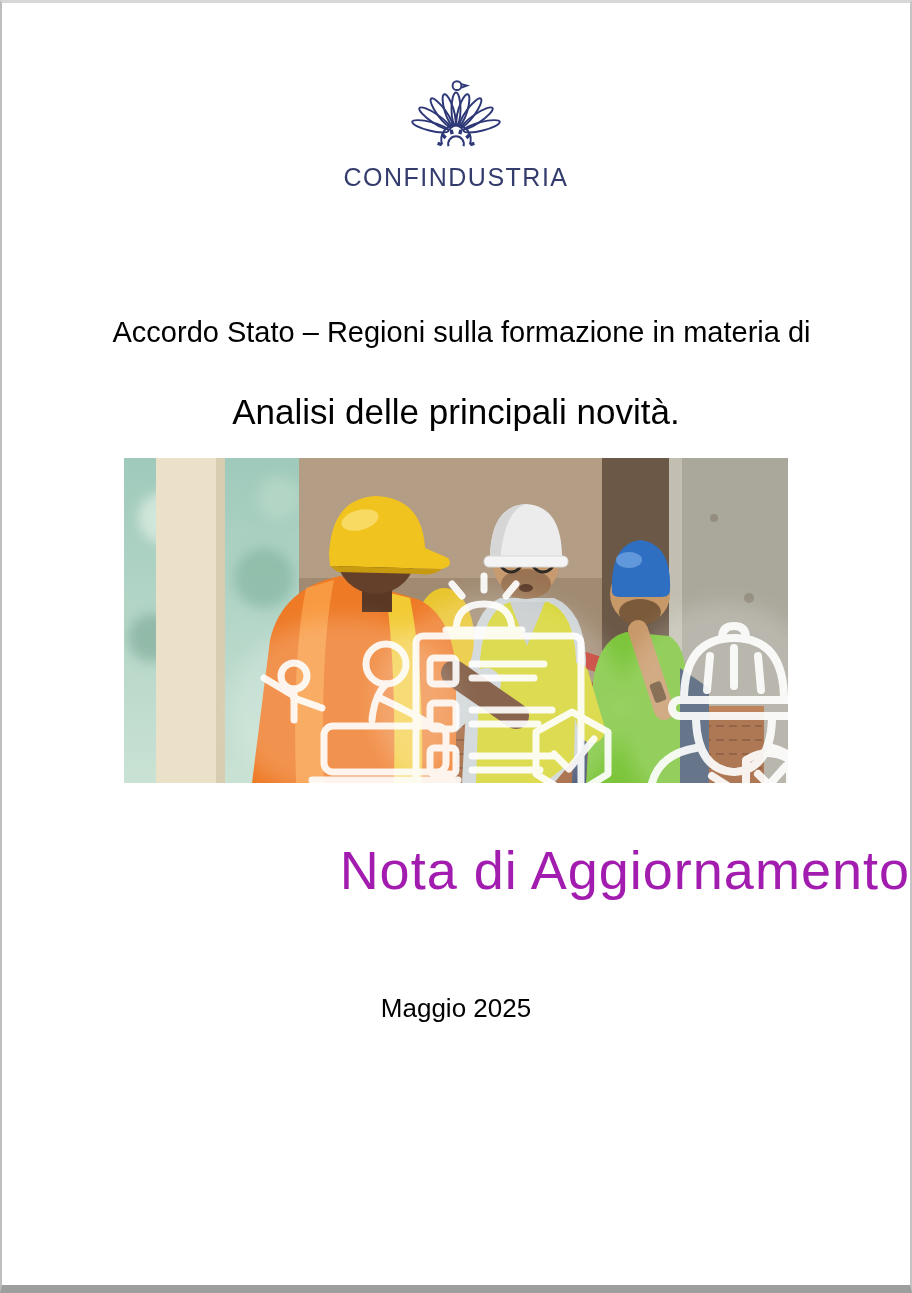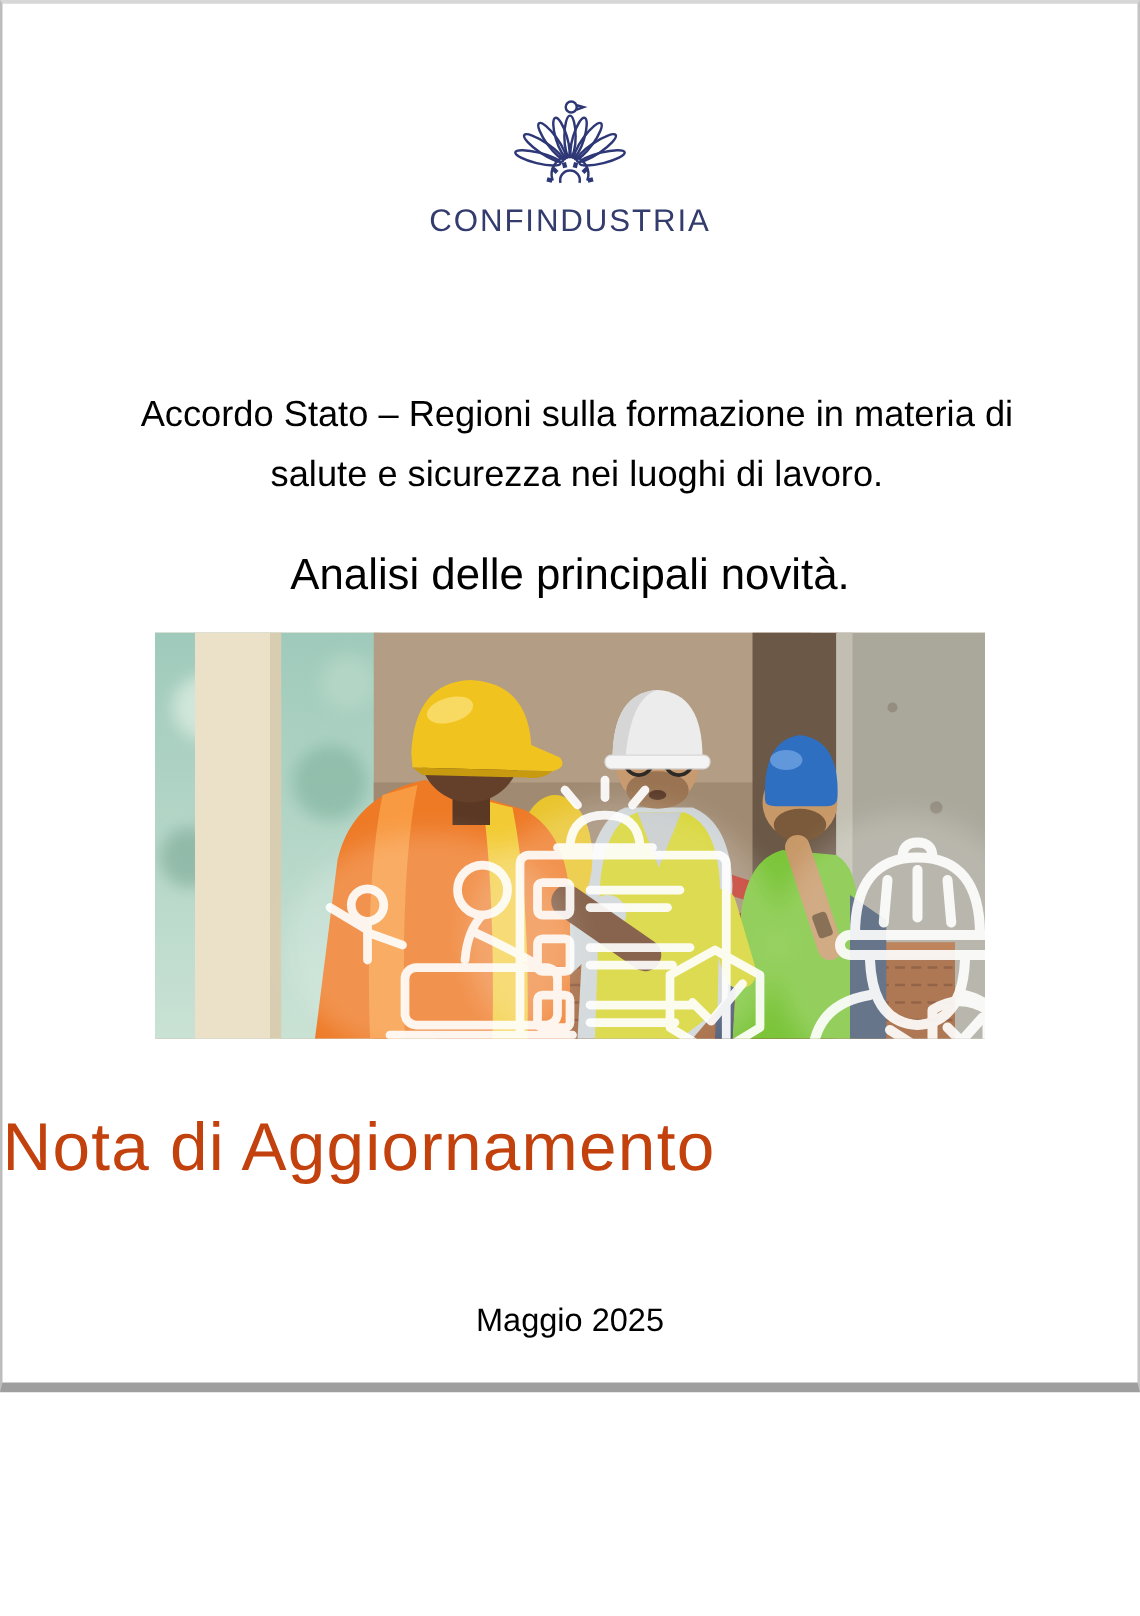--- a/index.html
+++ b/index.html
@@ -1,18 +1,18 @@
 <!DOCTYPE html>
 <html><head>
 <meta charset="utf-8">
 <style>
   html,body{margin:0;padding:0;background:#ffffff;}
   .page{
     position:relative;
-    width:912px;height:1114px;
+    width:912px;height:1293px;
     box-sizing:border-box;
     background:#ffffff;
     border-top:3px solid #d7d7d7;
     border-left:2px solid #bdbdbd;
     border-right:2px solid #c4c4c4;
     border-bottom:8px solid #9e9e9e;
     font-family:"Liberation Sans", sans-serif;
     overflow:hidden;
   }
   .logo-block{
@@ -44,25 +44,25 @@
     font-size:35px;
     font-weight:400;
   }
   .hero{
     margin:26px auto 0 auto;
     width:664px;height:325px;
     display:block;
   }
   .main-heading{
     margin-top:56px;
-    text-align:left;
+    text-align:right;
     font-size:54px;
     font-weight:300;
     letter-spacing:1px;
-    color:#c2410c;
+    color:#a21caf;
   }
   .doc-date{
     margin-top:92px;
     text-align:center;
     font-size:26px;
     color:#010101;
   }
 </style>
 </head>
 <body>
@@ -98,21 +98,20 @@
         <circle cx="51" cy="10" r="4.5"></circle>
         <path d="M55.5,8.5 L61,10 L55.5,12"></path>
       </g>
     </svg>
     <div class="logo-wordmark">CONFINDUSTRIA</div>
   </header>
 
   <section class="title-block">
     <h1 class="doc-title">
       <span>Accordo Stato – Regioni sulla formazione in materia di</span>
-      <span>salute e sicurezza nei luoghi di lavoro.</span>
     </h1>
     <h2 class="doc-subtitle">Analisi delle principali novità.</h2>
   </section>
 
   <svg class="hero" viewBox="0 0 664 325" preserveAspectRatio="none" aria-hidden="true">
     <defs>
       <linearGradient id="bok" x1="0" y1="0" x2="0" y2="1">
         <stop offset="0" stop-color="#9fcabb"></stop>
           <stop offset="1" stop-color="#c9e2d4"></stop>
       </linearGradient>

